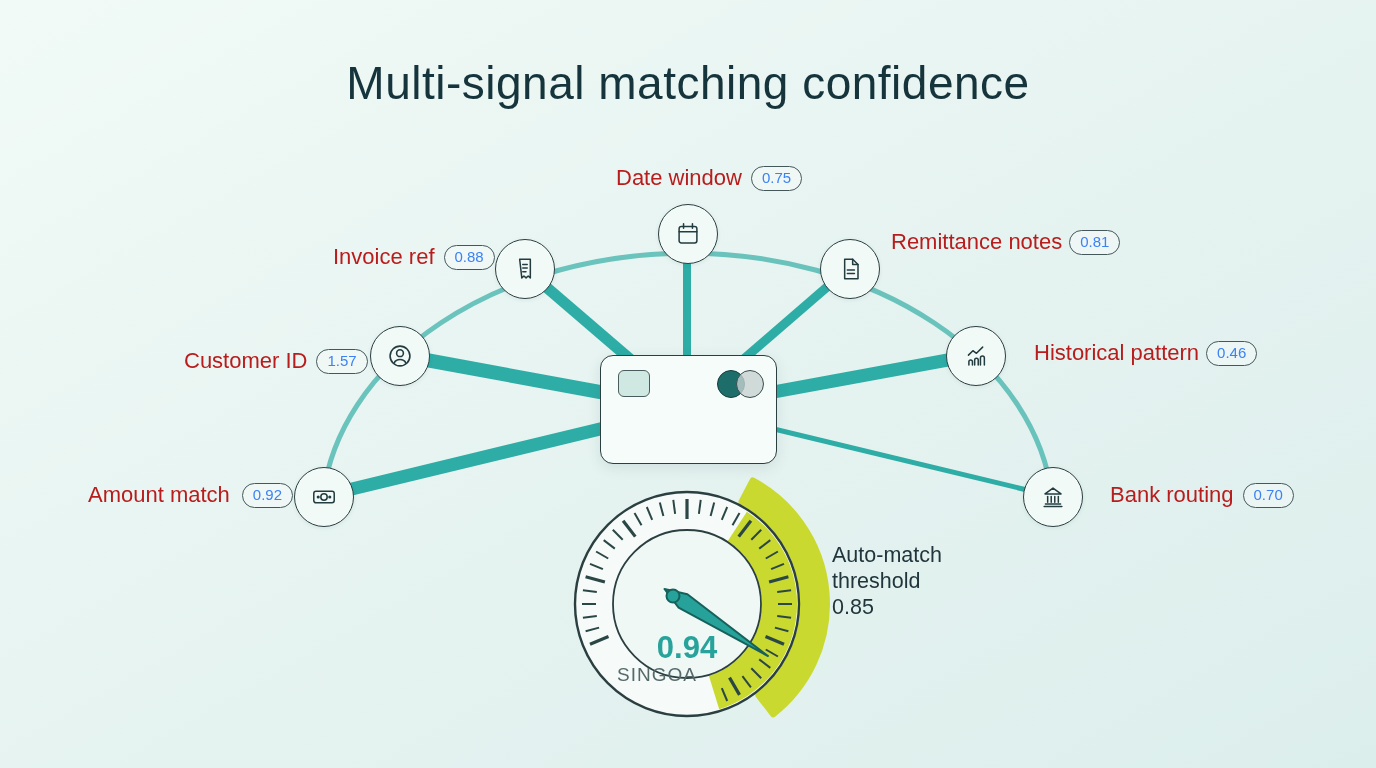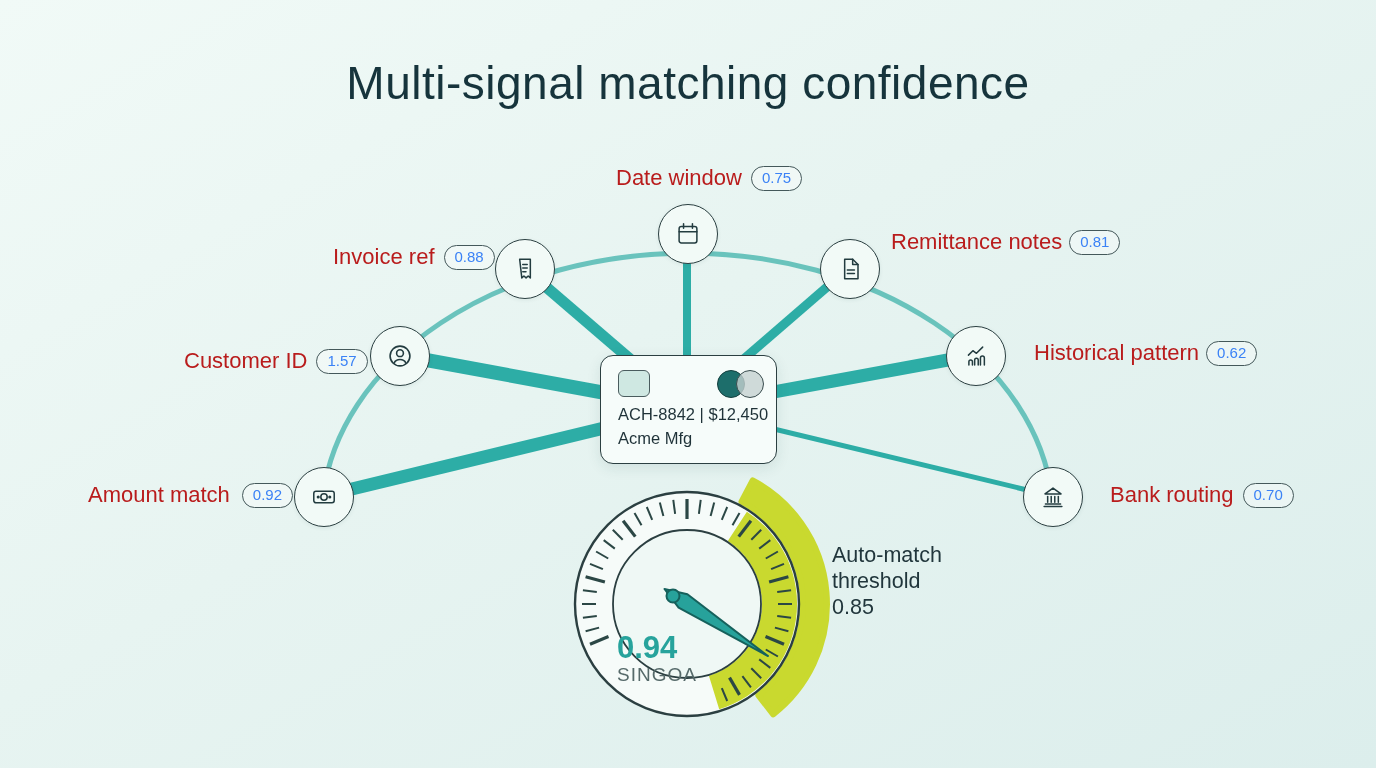--- a/index.html
+++ b/index.html
@@ -35,21 +35,21 @@
   .paycard{
     position:absolute;left:600px;top:355px;width:175px;height:107px;
     background:#f6fcfa;border:1.8px solid #2b3f41;border-radius:13px;
     box-shadow:0 4px 14px rgba(30,70,70,.10);
   }
   .chip{position:absolute;left:17px;top:14px;width:30px;height:25px;background:#cfe8e2;border:1.5px solid #4a5c5e;border-radius:6px;}
   .cc1{position:absolute;left:116px;top:14px;width:26px;height:26px;border-radius:50%;background:#1d6e6b;border:1.5px solid #143f3e;}
   .cc2{position:absolute;left:135px;top:14px;width:26px;height:26px;border-radius:50%;background:rgba(197,209,209,.8);border:1.5px solid #3a4d4f;}
   .cardtext{position:absolute;left:17px;top:46px;font-size:16.5px;line-height:24px;color:#1f3238;font-weight:500;white-space:nowrap;}
   
-  .gvalue{position:absolute;left:617px;top:630px;width:140px;font-size:31px;font-weight:700;color:#27a39c;}
+  .gvalue{position:absolute;left:617px;top:630px;width:140px;text-align:center;font-size:31px;font-weight:700;color:#27a39c;}
   .gcaption{position:absolute;left:617px;top:664px;width:140px;text-align:left;font-size:19px;letter-spacing:1px;color:#566a6a;}
   .threshold{position:absolute;left:832px;top:542px;font-size:21.5px;line-height:26px;color:#21363c;}
   
   .spoke{stroke:#2dada6;fill:none;}
   .rimarc{stroke:#4ab6af;stroke-width:5;fill:none;opacity:.8;}
   .tick{stroke:#2b4745;stroke-width:2;}
   .tick.major{stroke-width:3.2;}
 </style>
 </head>
 <body>
@@ -142,21 +142,21 @@
   <div class="siglabel" style="left:616px;top:165px;">
     <span class="txt">Date window</span>
     <span class="pill">0.75</span>
   </div>
   <div class="siglabel col" style="left:891px;top:229px;">
     <span class="txt">Remittance notes</span>
     <span class="pill">0.81</span>
   </div>
   <div class="siglabel col" style="left:1018px;top:340px;margin-left:16px;">
     <span class="txt">Historical pattern</span>
-    <span class="pill">0.62</span>
+    <span class="pill">0.46</span>
   </div>
   <div class="siglabel" style="left:1098px;top:482px;margin-left:12px;">
     <span class="txt">Bank routing</span>
     <span class="pill">0.70</span>
   </div>
 
   <div class="node" style="left:294px;top:467px;">
     <svg width="32" height="32" viewBox="0 0 36 36">
       <rect x="6.5" y="11.5" width="23" height="13" rx="2.5"></rect>
       <circle cx="18" cy="18" r="3.6"></circle>
@@ -212,24 +212,20 @@
         <path d="M24 17.5 V24"></path>
       <path d="M9.5 26 h17"></path>
         <path d="M8 28.8 h20"></path>
     </svg>
   </div>
 
   <div class="paycard">
     <div class="chip"></div>
     <div class="cc1"></div>
     <div class="cc2"></div>
-    <div class="cardtext">
-      <div>ACH-8842 | $12,450</div>
-      <div>Acme Mfg</div>
-    </div>
   </div>
 
   <div class="gvalue">0.94</div>
   <div class="gcaption">SINGOA</div>
 
   <div class="threshold">
     <div>Auto-match</div>
     <div>threshold</div>
     <div>0.85</div>
   </div>

